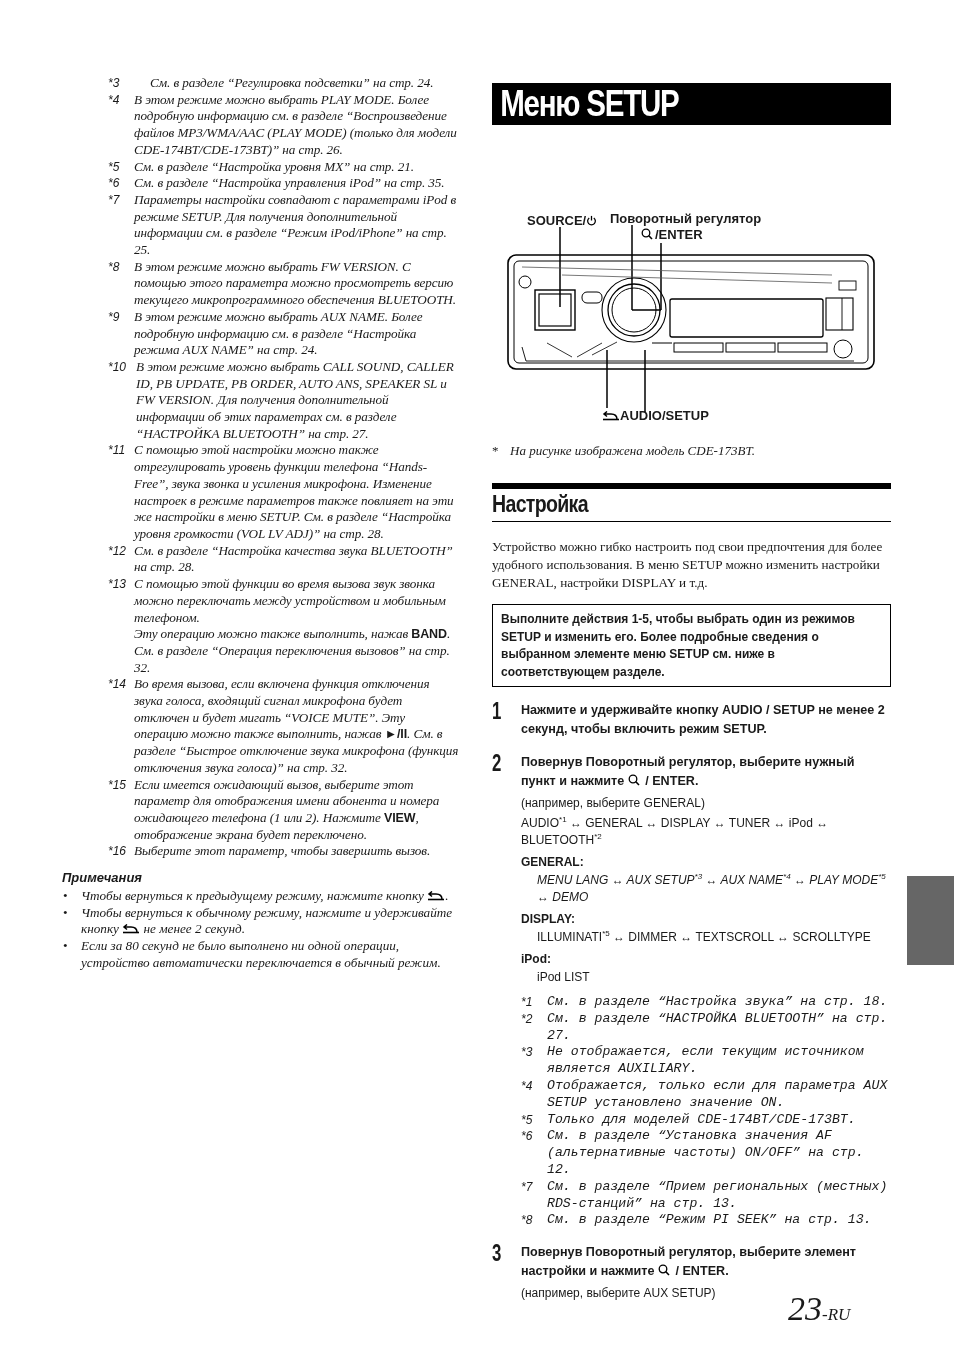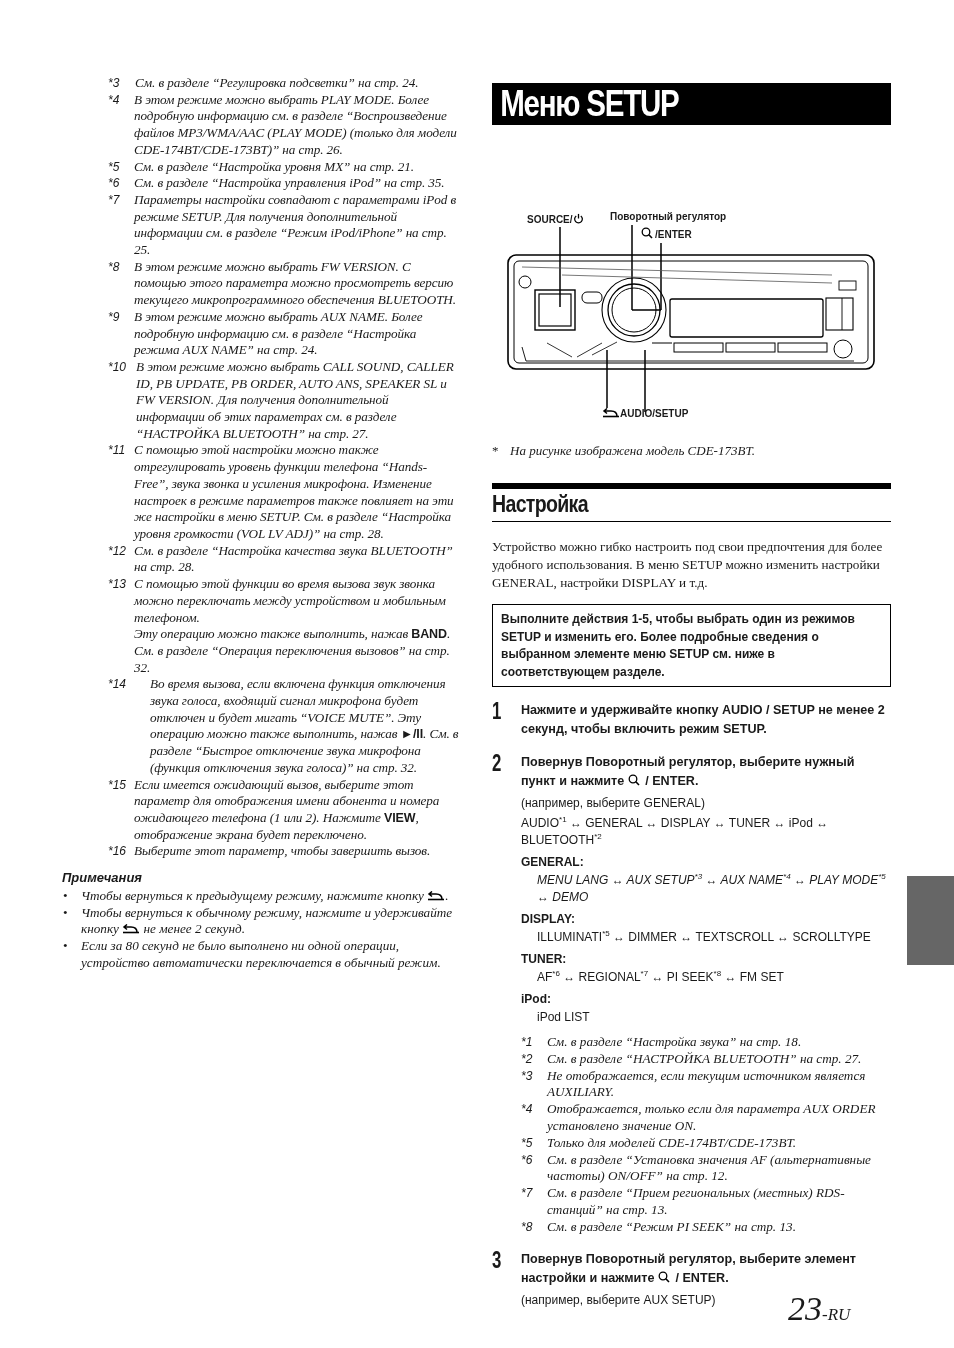--- a/index.html
+++ b/index.html
@@ -16,21 +16,21 @@
   .note { display: flex; font-family: "Liberation Serif", serif; font-style: italic; font-size: 13.2px; line-height: 16.7px; }
   .note .bul { width: 18px; flex: none; font-style: normal; padding-left: 3px; }
   .ret-icon { display: inline-block; width: 18px; height: 10px; vertical-align: -1px; }
 
   
   #right-col { position: absolute; left: 492px; top: 83px; width: 399px; }
   .title-bar { background: #000; height: 42px; display: flex; align-items: center; }
   .title-bar span { color: #fff; font-family: "Liberation Sans", sans-serif; font-weight: bold; font-size: 36px; letter-spacing: -1.5px; padding-left: 10px; transform: scaleX(0.82); transform-origin: left center; display: inline-block; }
 
   .diagram { position: relative; height: 300px; }
-  .diag-label { position: absolute; font-family: "Liberation Sans", sans-serif; font-weight: bold; font-size: 10px; white-space: nowrap; }
+  .diag-label { position: absolute; font-family: "Liberation Sans", sans-serif; font-weight: bold; font-size: 13px; white-space: nowrap; }
   .caption { font-family: "Liberation Serif", serif; font-style: italic; font-size: 13px; margin-top: 18px; display: flex; }
   .caption .mk { width: 18px; flex: none; font-style: normal; }
 
   .section-rule-top { height: 6px; background: #000; margin-top: 24px; }
   .section-title { font-family: "Liberation Sans", sans-serif; font-weight: bold; font-size: 23px; letter-spacing: -0.8px; margin: 2px 0 0 0; padding-bottom: 3px; transform: scaleX(0.85); transform-origin: left center; display: inline-block; }
   .section-rule-bot { height: 1px; background: #000; }
   .intro { font-family: "Liberation Serif", serif; font-size: 13.2px; line-height: 18px; margin: 16px 0 0 0; }
 
   .boxed { border: 1px solid #000; padding: 6px 8px 5px 8px; margin-top: 12px; font-family: "Liberation Sans", sans-serif; font-weight: bold; font-size: 12px; line-height: 17.5px; }
 
@@ -39,35 +39,35 @@
   .step .body { flex: 1; }
   .step .head { font-family: "Liberation Sans", sans-serif; font-weight: bold; font-size: 12.6px; line-height: 19px; }
   .sub { font-family: "Liberation Sans", sans-serif; font-size: 12px; line-height: 17px; }
   .sub sup { font-size: 8px; vertical-align: 5px; line-height: 0; }
   .sub .lbl { font-weight: bold; margin-top: 5px; }
   .sub .ind { padding-left: 16px; }
   .mag { display: inline-block; width: 14px; height: 12px; vertical-align: -1px; }
 
   .fn2 { display: flex; font-size: 13px; line-height: 16.8px; }
   .fn2 .mk { width: 26px; flex: none; font-family: "Liberation Sans", sans-serif; font-style: italic; font-size: 12px; }
-  .fn2 .tx { flex: 1; font-family: Liberation Serif, serif; font-style: italic; font-size: 13.2px; }
+  .fn2 .tx { flex: 1; font-family: Liberation Mono, monospace; font-style: italic; font-size: 13.2px; }
 
   #page-num { position: absolute; left: 788px; top: 1290px; font-family: "Liberation Serif", serif; font-style: italic; font-size: 34px; }
   #page-num .ru { font-size: 17px; }
 
   #side-tab { position: absolute; left: 907px; top: 876px; width: 47px; height: 89px; background: #666666; }
 </style>
 </head>
 <body>
 
 <div id="left-col">
   <div id="left-fns">
       <div class="fn">
         <span class="mk" style="padding-left: 48px; width: 26px; flex: 0 0 26px; box-sizing: content-box;">*3</span>
-        <span class="tx" style="margin-left: 1px;">См. в разделе “Регулировка подсветки” на стр. 24.</span>
+        <span class="tx" style="margin-left: 16px;">См. в разделе “Регулировка подсветки” на стр. 24.</span>
       </div>
       <div class="fn">
         <span class="mk" style="padding-left: 48px; width: 26px; flex: 0 0 26px; box-sizing: content-box;">*4</span>
         <span class="tx" style="margin-left: 0px;">В этом режиме можно выбрать PLAY MODE. Более подробную информацию см. в разделе “Воспроизведение файлов MP3/WMA/AAC (PLAY MODE) (только для модели CDE-174BT/CDE-173BT)” на стр. 26.</span>
       </div>
       <div class="fn">
         <span class="mk" style="padding-left: 48px; width: 26px; flex: 0 0 26px; box-sizing: content-box;">*5</span>
         <span class="tx" style="margin-left: 0px;">См. в разделе “Настройка уровня MX” на стр. 21.</span>
       </div>
       <div class="fn">
@@ -97,21 +97,21 @@
       <div class="fn">
         <span class="mk" style="padding-left: 48px; width: 26px; flex: 0 0 26px; box-sizing: content-box;">*12</span>
         <span class="tx" style="margin-left: 0px;">См. в разделе “Настройка качества звука BLUETOOTH” на стр. 28.</span>
       </div>
       <div class="fn">
         <span class="mk" style="padding-left: 48px; width: 26px; flex: 0 0 26px; box-sizing: content-box;">*13</span>
         <span class="tx" style="margin-left: 0px;">С помощью этой функции во время вызова звук звонка можно переключать между устройством и мобильным телефоном.<br>Эту операцию можно также выполнить, нажав <b>BAND</b>. См. в разделе “Операция переключения вызовов” на стр. 32.</span>
       </div>
       <div class="fn">
         <span class="mk" style="padding-left: 48px; width: 26px; flex: 0 0 26px; box-sizing: content-box;">*14</span>
-        <span class="tx" style="margin-left: 16px;">Во время вызова, если включена функция отключения звука голоса, входящий сигнал микрофона будет отключен и будет мигать “VOICE MUTE”. Эту операцию можно также выполнить, нажав <b>►/II</b>. См. в разделе “Быстрое отключение звука микрофона (функция отключения звука голоса)” на стр. 32.</span>
+        <span class="tx" style="margin-left: 0px;">Во время вызова, если включена функция отключения звука голоса, входящий сигнал микрофона будет отключен и будет мигать “VOICE MUTE”. Эту операцию можно также выполнить, нажав <b>►/II</b>. См. в разделе “Быстрое отключение звука микрофона (функция отключения звука голоса)” на стр. 32.</span>
       </div>
       <div class="fn">
         <span class="mk" style="padding-left: 48px; width: 26px; flex: 0 0 26px; box-sizing: content-box;">*15</span>
         <span class="tx" style="margin-left: 0px;">Если имеется ожидающий вызов, выберите этот параметр для отображения имени абонента и номера ожидающего телефона (1 или 2). Нажмите <b>VIEW</b>, отображение экрана будет переключено.</span>
       </div>
       <div class="fn">
         <span class="mk" style="padding-left: 48px; width: 26px; flex: 0 0 26px; box-sizing: content-box;">*16</span>
         <span class="tx" style="margin-left: 0px;">Выберите этот параметр, чтобы завершить вызов.</span>
       </div>
     </div>
@@ -244,44 +244,40 @@
       <div id="groups">
           <div class="sub">
             <div class="lbl">GENERAL:</div>
             <div class="ind" style="margin-top: 1px; font-style: italic;">MENU LANG ↔ AUX SETUP<sup>*3</sup> ↔ AUX NAME<sup>*4</sup> ↔ PLAY MODE<sup>*5</sup> ↔ DEMO</div>
           </div>
           <div class="sub">
             <div class="lbl">DISPLAY:</div>
             <div class="ind" style="margin-top: 1px;">ILLUMINATI<sup>*5</sup> ↔ DIMMER ↔ TEXTSCROLL ↔ SCROLLTYPE</div>
           </div>
           <div class="sub">
-            <div class="lbl">TUNER:</div>
-            <div class="ind" style="margin-top: 1px;">AF<sup>*6</sup> ↔ REGIONAL<sup>*7</sup> ↔ PI SEEK<sup>*8</sup> ↔ FM SET</div>
-          </div>
-          <div class="sub">
             <div class="lbl">iPod:</div>
             <div class="ind" style="margin-top: 1px;">iPod LIST</div>
           </div>
         </div>
       <div id="step2-fns" style="margin-top:8px">
           <div class="fn2">
             <span class="mk">*1</span>
             <span class="tx">См. в разделе “Настройка звука” на стр. 18.</span>
           </div>
           <div class="fn2">
             <span class="mk">*2</span>
             <span class="tx">См. в разделе “НАСТРОЙКА BLUETOOTH” на стр. 27.</span>
           </div>
           <div class="fn2">
             <span class="mk">*3</span>
             <span class="tx">Не отображается, если текущим источником является AUXILIARY.</span>
           </div>
           <div class="fn2">
             <span class="mk">*4</span>
-            <span class="tx">Отображается, только если для параметра AUX ORDER установлено значение ON.</span>
+            <span class="tx">Отображается, только если для параметра AUX SETUP установлено значение ON.</span>
           </div>
           <div class="fn2">
             <span class="mk">*5</span>
             <span class="tx">Только для моделей CDE-174BT/CDE-173BT.</span>
           </div>
           <div class="fn2">
             <span class="mk">*6</span>
             <span class="tx">См. в разделе “Установка значения AF (альтернативные частоты) ON/OFF” на стр. 12.</span>
           </div>
           <div class="fn2">

